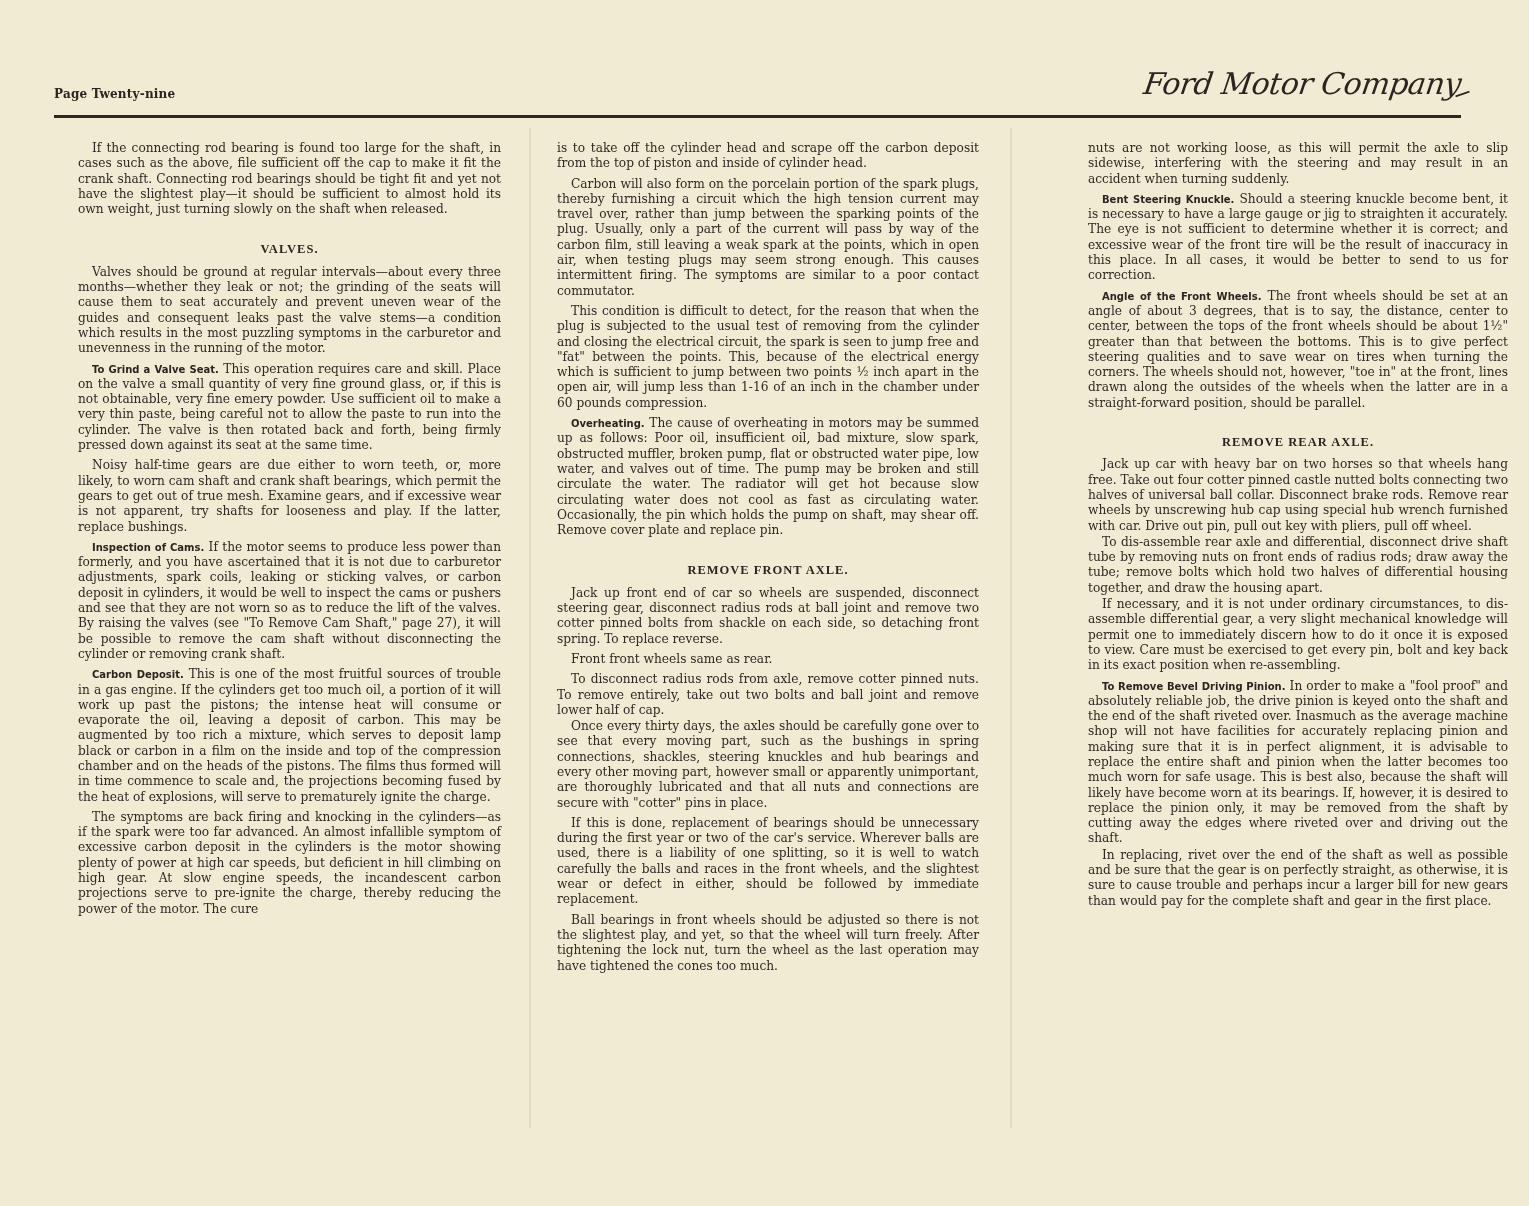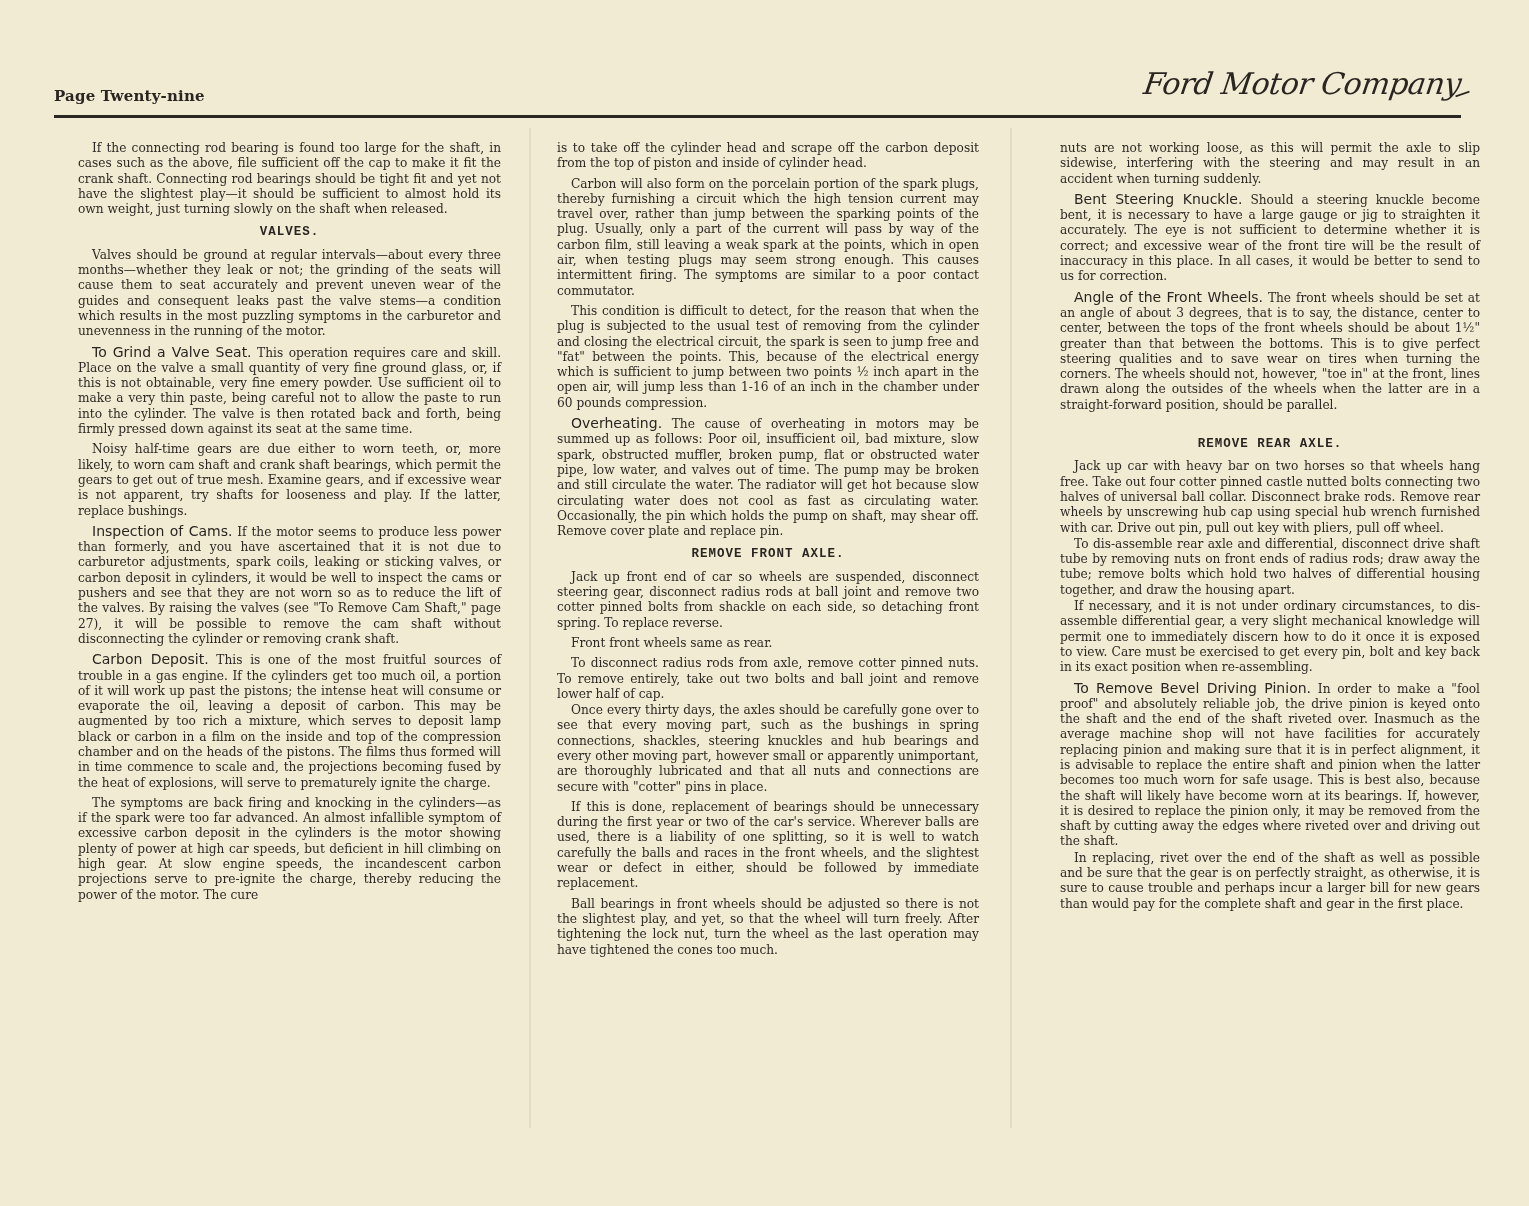--- a/index.html
+++ b/index.html
@@ -4,21 +4,21 @@
   <style>
     html, body { margin: 0; padding: 0; }
     body {
       width: 1529px; height: 1206px;
       background: #f1ebd3;
       position: relative; overflow: hidden;
       color: #2a2520;
     }
     .page-number {
       position: absolute; left: 54px; top: 87px;
-      font-family: "DejaVu Serif", serif; font-size: 15px; font-weight: bold;
+      font-family: "DejaVu Serif", serif; font-size: 12px; font-weight: bold;
       color: #2a2520; letter-spacing: 0.2px;
     }
     .logo {
       position: absolute; right: 68px; top: 66px;
       font-family: "DejaVu Serif", serif; font-style: italic; font-size: 30px;
       color: #2a2520; letter-spacing: -0.5px;
       transform: skewX(-8deg);
     }
     .logo::after {
       content: ""; position: absolute; right: -10px; bottom: 6px;
@@ -32,31 +32,31 @@
     .divider { position: absolute; top: 0; width: 2px; height: 1000px; background: #e3dcc4; }
     .divider.d1 { left: 529px; }
     .divider.d2 { left: 1010px; }
     .col {
       position: absolute; top: 13px;
       font-family: "DejaVu Serif", serif; font-size: 12.2px; line-height: 15.3px;
       text-align: justify; color: #2e2924;
     }
     .col.c1 { left: 78px; width: 423px; }
     .col.c2 { left: 557px; width: 422px; }
-    .col.c3 { left: 1060px; width: 420px; }
+    .col.c3 { left: 1088px; width: 420px; }
     .col p { margin: 0 0 5px 0; text-indent: 14px; }
     .col p.cont { text-indent: 0; }
     .col p.tight { margin-bottom: 1px; }
     .col h2 {
-      font-family: Liberation Mono, monospace; font-size: 12.5px; font-weight: bold;
-      text-align: center; letter-spacing: 1px; margin: 8px 0 7px 0; color: #2a2520;
+      font-family: Liberation Serif, serif; font-size: 12.5px; font-weight: bold;
+      text-align: center; letter-spacing: 1px; margin: 25px 0 7px 0; color: #2a2520;
     }
     .col h2.spaced { margin-top: 24px; }
     .runin {
-      font-family: "DejaVu Sans", sans-serif; font-weight: normal; font-size: 14px;
+      font-family: "DejaVu Sans", sans-serif; font-weight: bold; font-size: 10px;
       color: #2a2520;
     }
   </style>
 </head>
 <body>
 
 <div>
   <div class="page-number">Page Twenty-nine</div>
   <div class="logo">Ford Motor Company</div>
   <div class="header-rule"></div>

